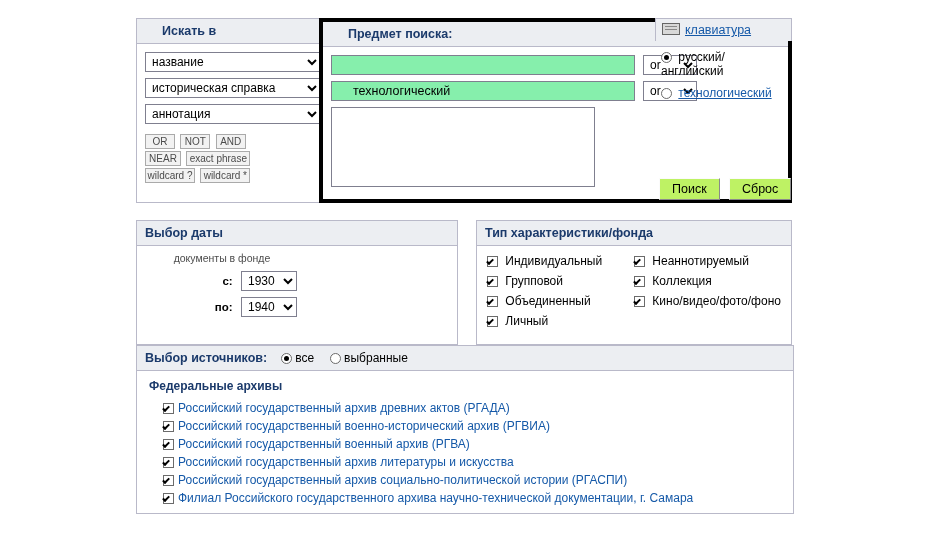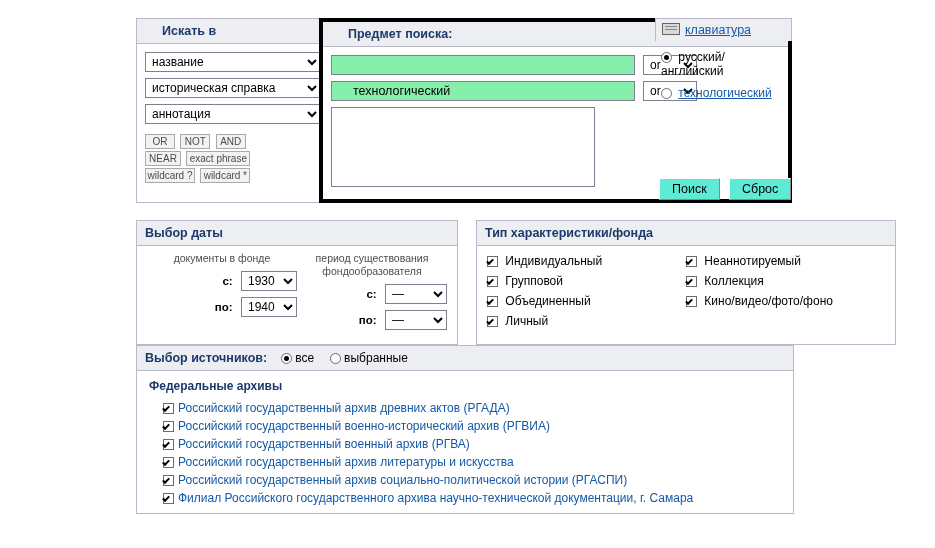--- a/index.html
+++ b/index.html
@@ -26,21 +26,21 @@
   input[type=text]{
     font-family:Liberation Sans, sans-serif;font-size:12.5px;
     border:1px solid #7f7f8f;background:#86efac;padding:2px 21px;
   }
   textarea{
     font-family:"Liberation Sans", sans-serif;font-size:12px;
     border:1px solid #7f7f8f;background:#fff;resize:none;
   }
   .btn{
     font-family:"Liberation Sans", sans-serif;font-size:12.5px;
-    background:#5eead4;border:1px solid #8a8a8a;
+    background:#bef264;border:1px solid #8a8a8a;
     border-top-color:#fbfbfb;border-left-color:#fbfbfb;
     padding:3px 12px;color:#000;cursor:pointer;
   }
   .opbtn{
     display:inline-block;background:#f2f2f2;border:1px solid #aaaaaa;
     font-size:10px;color:#4b4b4b;text-align:center;
     padding:1px 0;margin:0 2px 2px 0;
   }
   .chk{
     -webkit-appearance:none;appearance:none;
@@ -94,21 +94,21 @@
     content:"";position:absolute;left:2px;top:2px;right:2px;bottom:4px;
     border-top:1px solid #888;border-bottom:1px solid #888;
   }
   .kbd-body{padding:9px 6px 0 6px;}
   .kbd-row{margin-bottom:8px;}
 
   .actions{position:absolute;left:653px;top:178px;}
   .actions .btn{margin-left:6px;}
 
   
-  .mid{position:absolute;left:136px;top:220px;width:760px;display:flex;gap:18px;}
+  .mid{position:absolute;left:136px;top:220px;width:656px;display:flex;gap:18px;}
   .date-panel{width:320px;}
   .type-panel{flex:1;}
   .date-body{padding:6px 10px 10px 10px;}
   .date-cols{display:flex;}
   .date-col{width:50%;}
   .date-cap{font-size:10.5px;color:#4d4d4d;text-align:center;line-height:13px;}
   .date-line{margin-top:6px;text-align:right;}
   .date-line .k{font-weight:bold;font-size:11.5px;color:#000;margin-right:5px;}
   .date-line select{width:56px;}
   .date-line.dash select{width:62px;}
@@ -211,31 +211,20 @@
             <div class="date-cap">документы в фонде</div>
             <div class="date-line">
               <span class="k">с:</span>
               <select><option>1930</option></select>
             </div>
             <div class="date-line">
               <span class="k">по:</span>
               <select><option>1940</option></select>
             </div>
           </div>
-          <div class="date-col">
-            <div class="date-cap">период существования фондообразователя</div>
-            <div class="date-line dash">
-              <span class="k">с:</span>
-              <select><option>—</option></select>
-            </div>
-            <div class="date-line dash">
-              <span class="k">по:</span>
-              <select><option>—</option></select>
-            </div>
-          </div>
         </div>
       </div>
     </div>
 
     <div class="type-panel panel">
       <div class="panel-head">Тип характеристики/фонда</div>
       <div class="type-body">
         <div class="type-col">
           <div>
             <input type="checkbox" class="chk on" style="">

